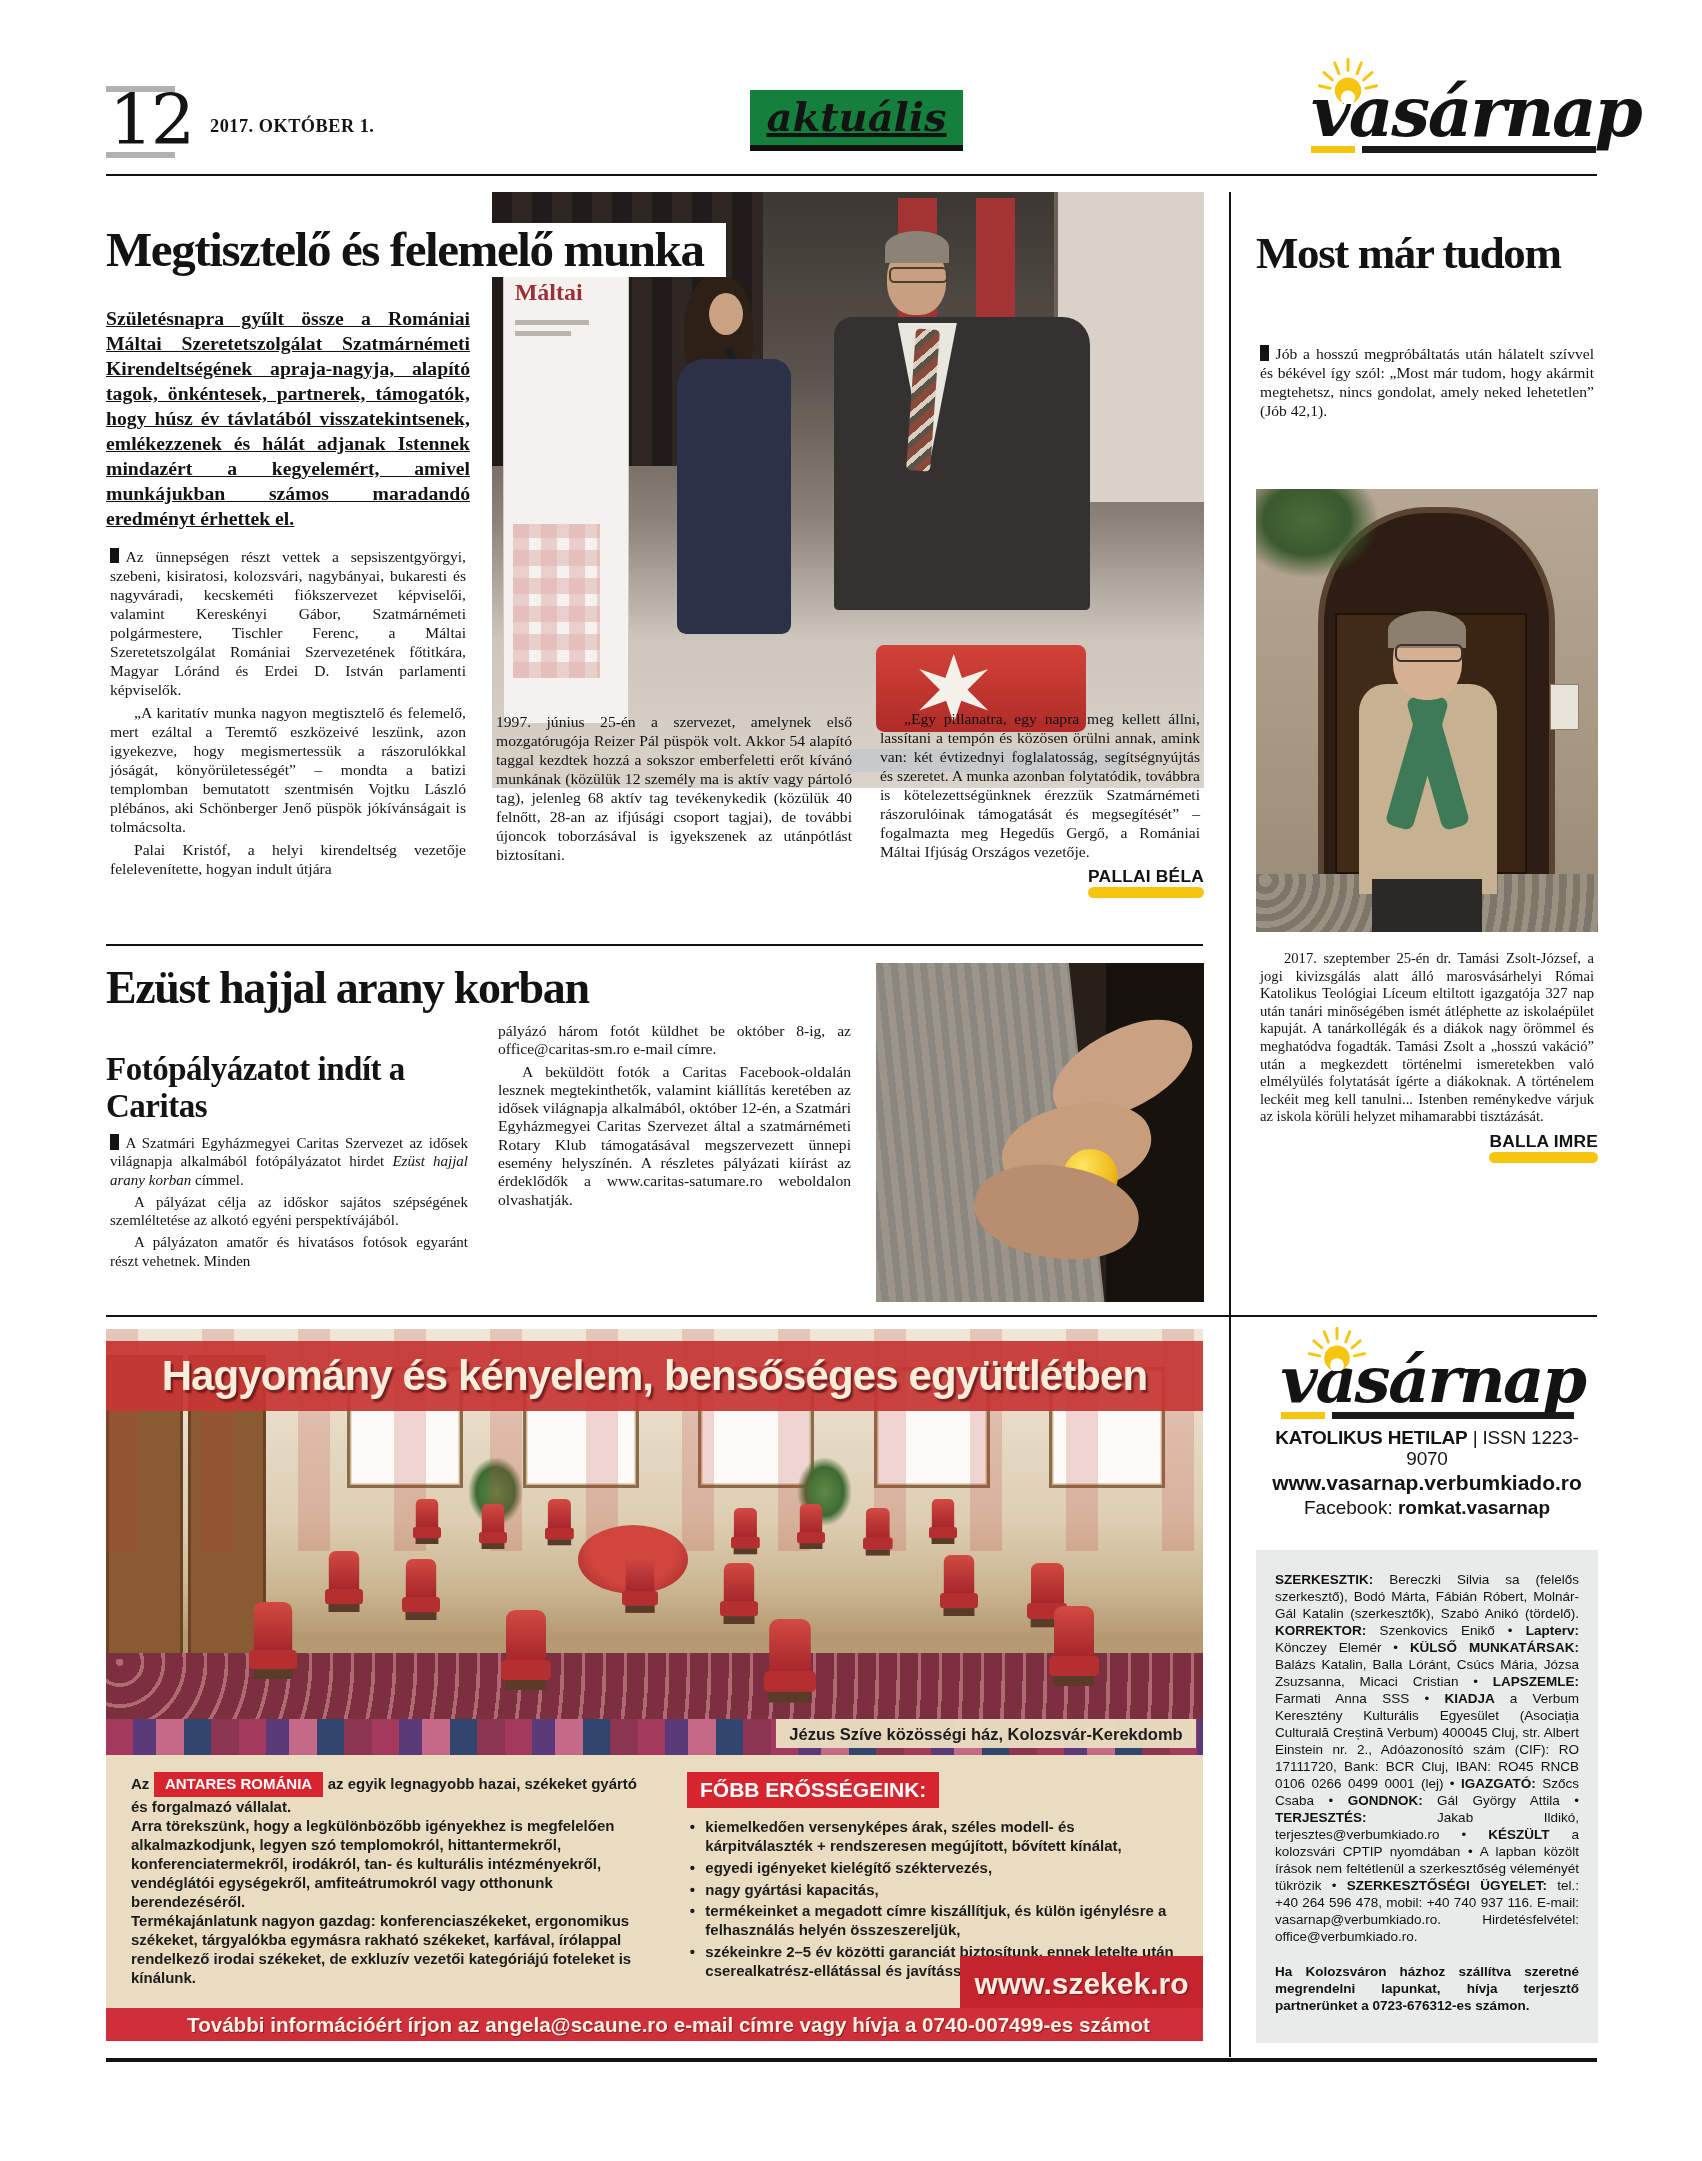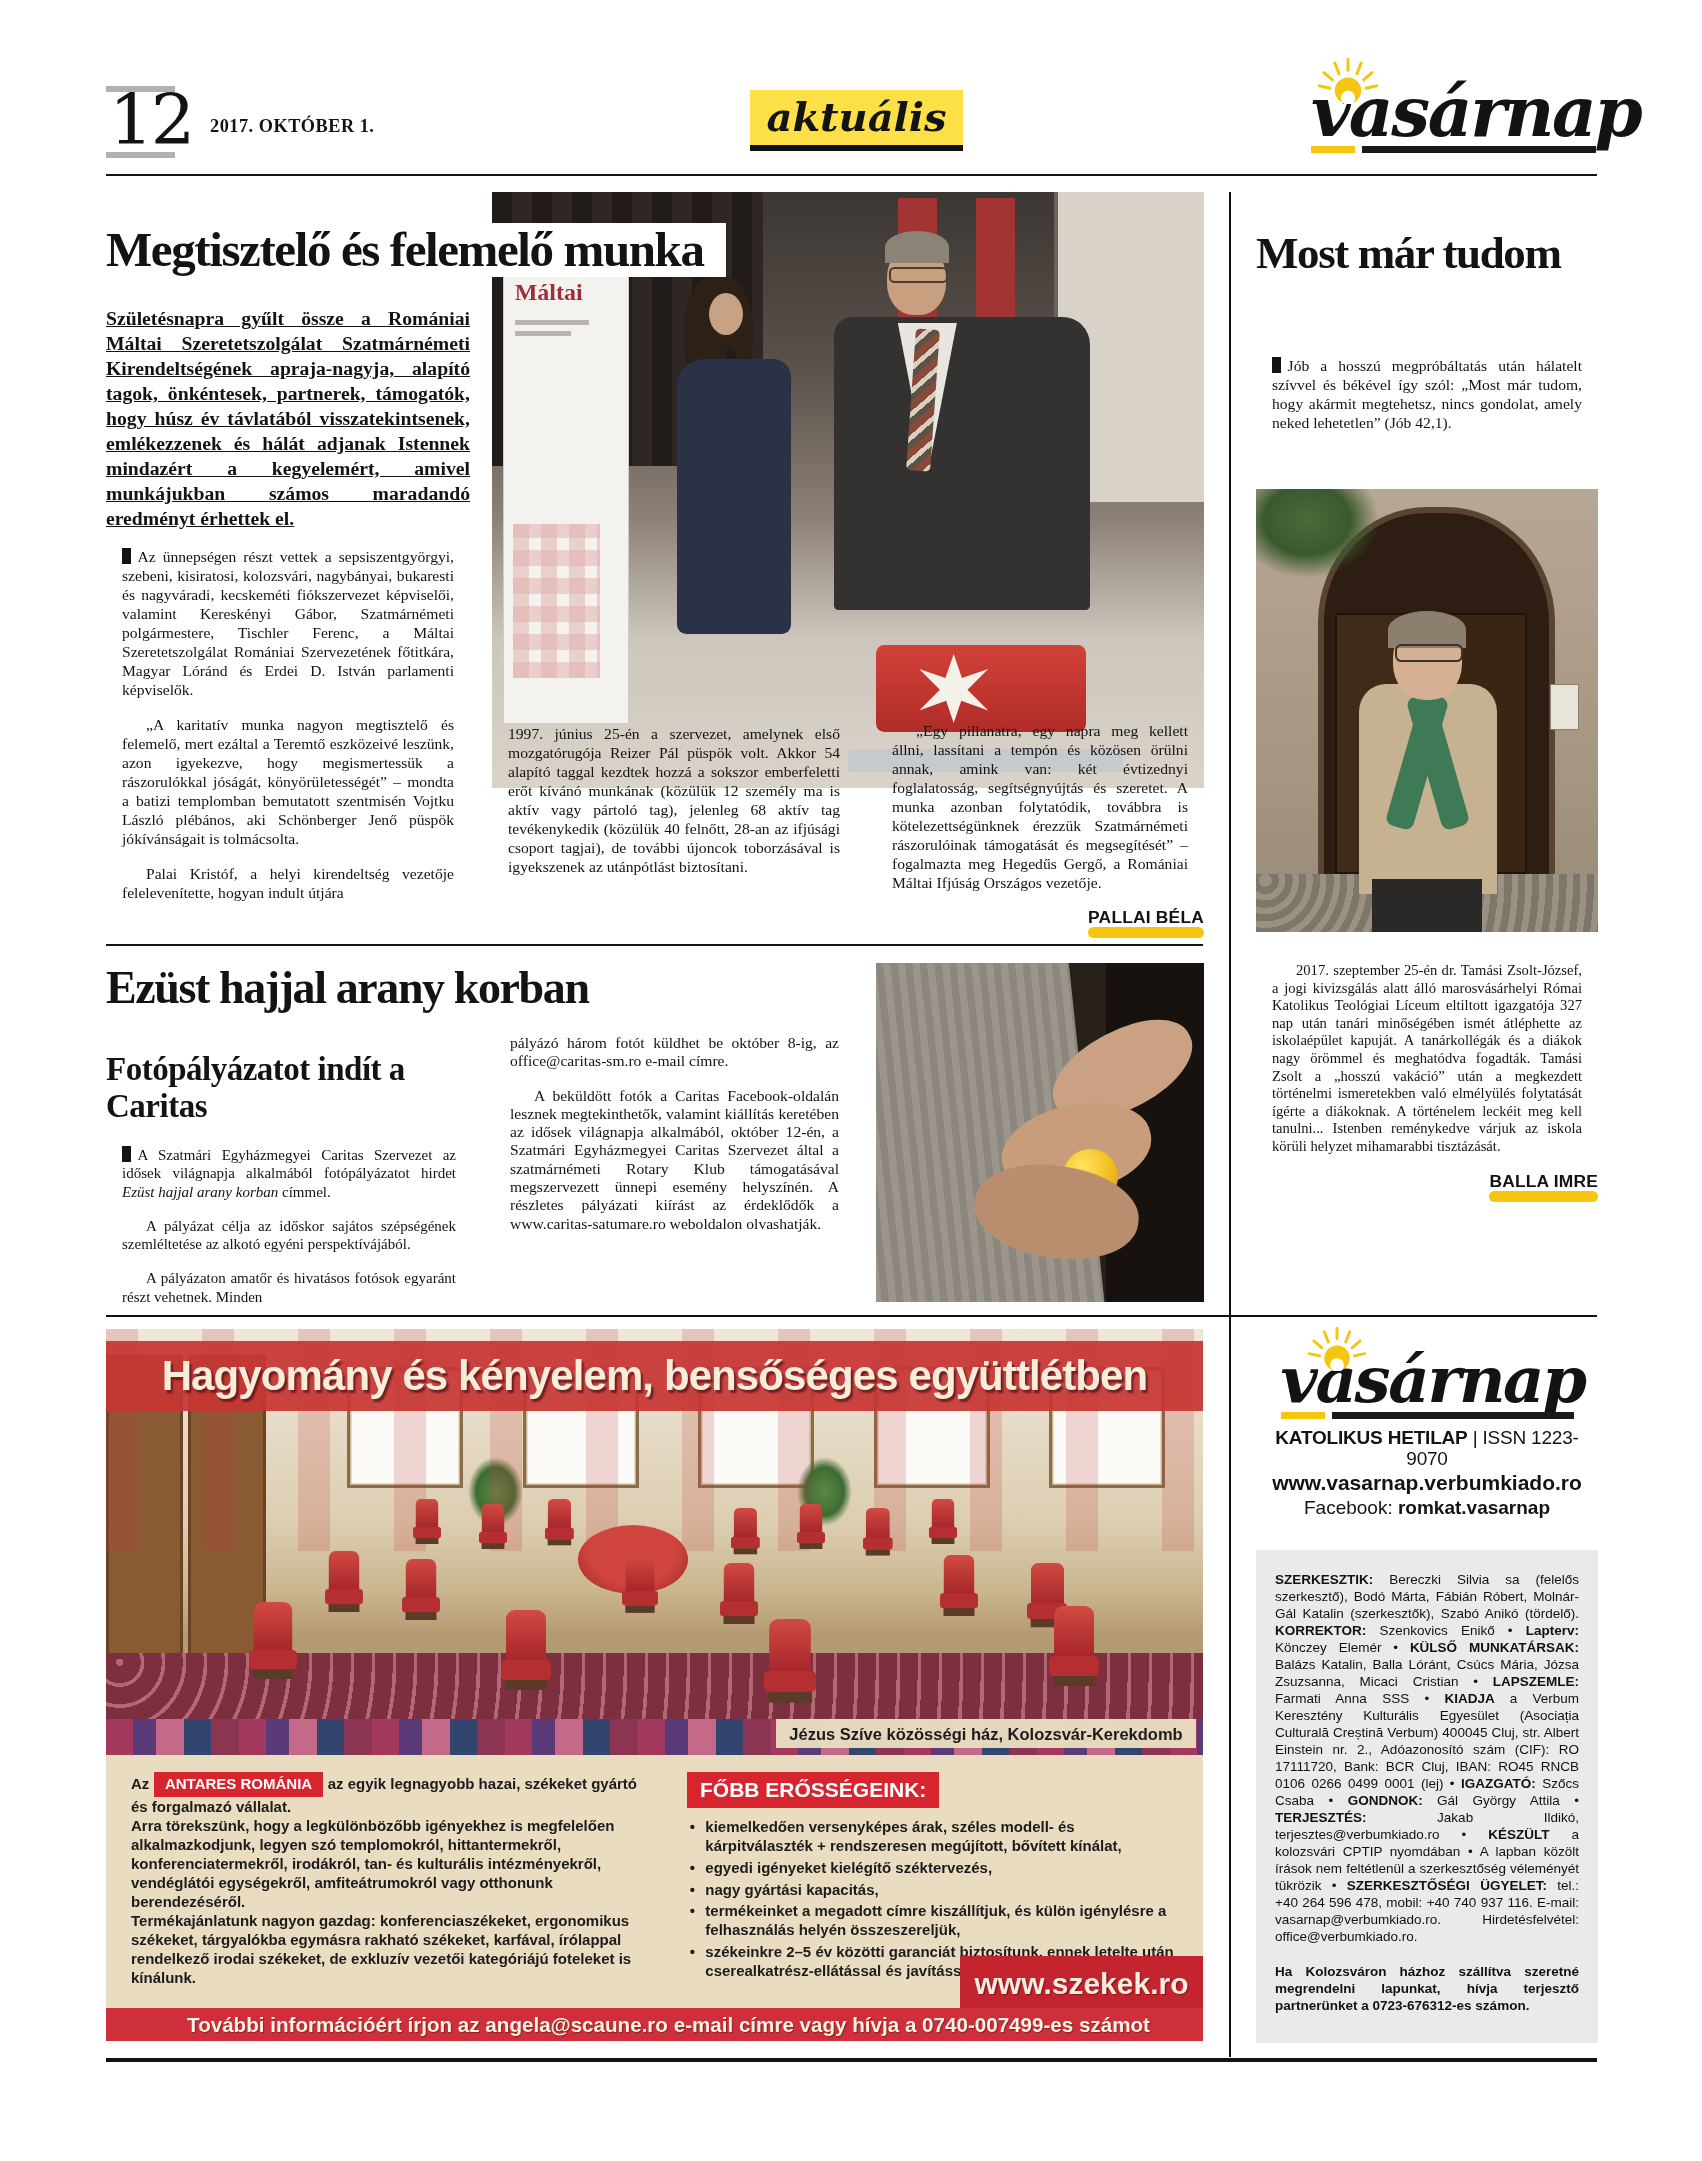--- a/index.html
+++ b/index.html
@@ -4,23 +4,23 @@
 <style>
   html,body{margin:0;padding:0;background:#fff;}
   #page{position:relative;width:1702px;height:2161px;background:#fff;overflow:hidden;
         font-family:"Liberation Serif",serif;color:#131313;}
 
   
   .hdr-bar{position:absolute;left:106px;width:69px;height:6.4px;background:#b1b1b1;}
   .hdr-bar.top{top:86px;} .hdr-bar.bot{top:152px;}
   .page-num{position:absolute;left:109px;top:90px;font:400 70px/60px "DejaVu Serif",serif;letter-spacing:-2.7px;}
   .hdr-date{position:absolute;left:210px;top:117px;font:700 18.3px/18.3px "Liberation Serif",serif;letter-spacing:0.5px;}
-  .aktualis{position:absolute;left:750px;top:90px;width:213px;height:55px;background:#fde047;
+  .aktualis{position:absolute;left:750px;top:90px;width:213px;height:55px;background:#15803d;
             border-bottom:6.4px solid #101010;text-align:center;
-            font:700 italic 40px/54px "DejaVu Serif",serif;}
+            font:700 italic 40px/54px "DejaVu Serif",serif;text-decoration:underline;}
   .rule{position:absolute;background:#131313;}
   #rule-header{left:106px;top:174px;width:1491px;height:2.3px;}
   #rule-a1{left:106px;top:944px;width:1097px;height:2.3px;}
   #rule-mid{left:106px;top:1315px;width:1491px;height:2.3px;}
   #rule-bottom{left:106px;top:2058px;width:1491px;height:3.7px;}
   #vdiv{left:1229px;top:192px;width:2.3px;height:1865px;}
 
   
   .logo{position:relative;display:inline-block;text-align:left;}
   .logo .sun{position:absolute;}
@@ -29,21 +29,21 @@
   .logo .ul .y{width:44px;background:#f6c50f;margin-right:7.3px;}
   .logo .ul .k{flex:1;background:#1a1a1a;}
   #logo-top{position:absolute;left:1311px;top:54px;width:285px;}
   #logo-top .sun{left:7.3px;top:3.7px;width:60px;height:46px;}
   #mast-logo{width:293px;margin:0 auto;display:block;}
   #mast-logo .word{font-size:64px;line-height:65px;padding-top:21px;}
   #mast-logo .sun{left:27.5px;top:0.9px;width:58px;height:44px;}
 
   
   .bodytxt{font-size:15.6px;line-height:19px;text-align:justify;}
-  .bodytxt p{margin:16px;}
+  .bodytxt p{margin:4px;}
   .bodytxt p.ind{text-indent:24px;}
   .marker{display:inline-block;width:9.2px;height:15.6px;background:#131313;margin-right:6.4px;vertical-align:-1.8px;}
   .byline{text-align:right;margin-top:6.4px;}
   .byline-name{display:inline-block;font:700 17.4px/18.3px "Liberation Sans",sans-serif;letter-spacing:0.2px;}
   .byline-name::after{content:"";display:block;height:11px;border-radius:6.4px;background:#f6c50f;margin-top:0.9px;}
 
   
   #a1-headline{position:absolute;left:106px;top:223px;background:#fff;z-index:3;
                font:700 49px/54px "Liberation Serif",serif;letter-spacing:-1.4px;padding-right:22px;}
   #a1-col1{position:absolute;left:106px;top:306px;width:364px;}

